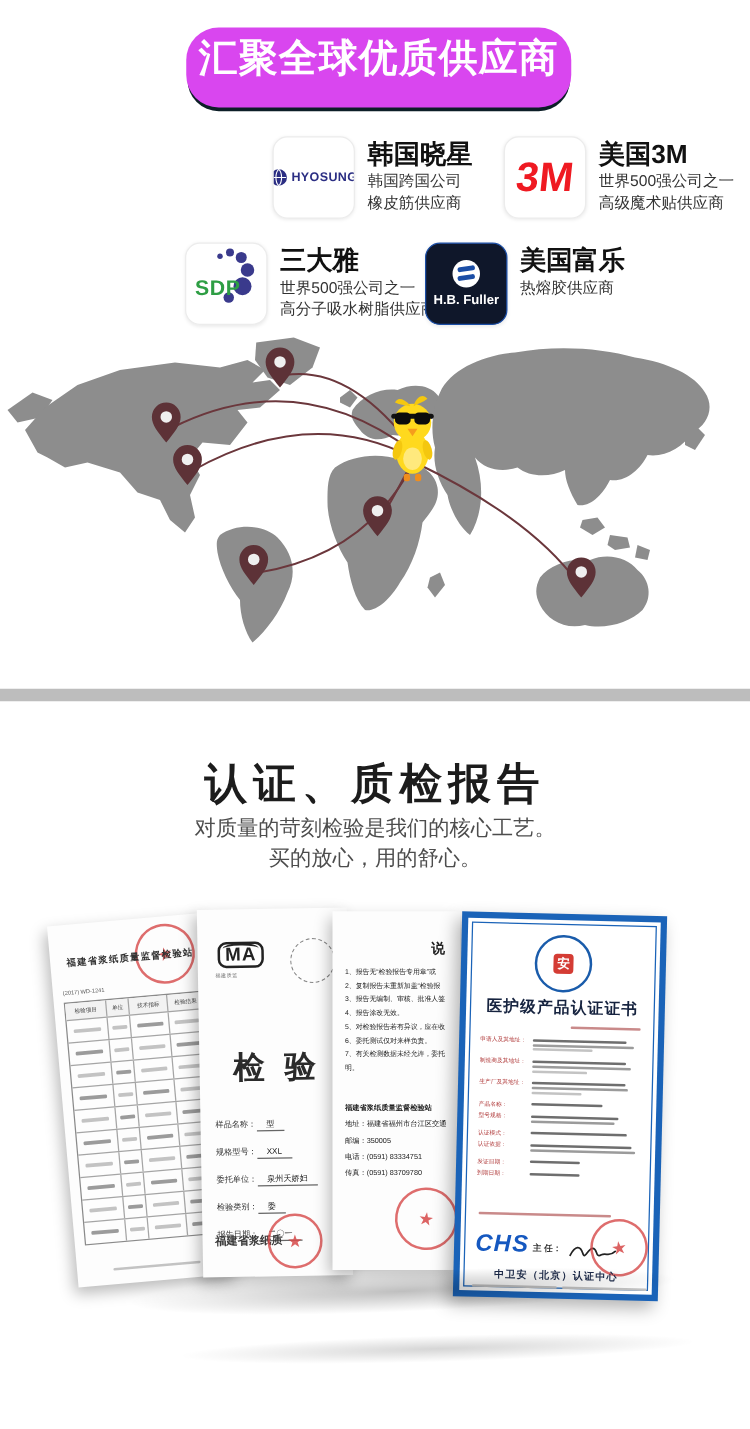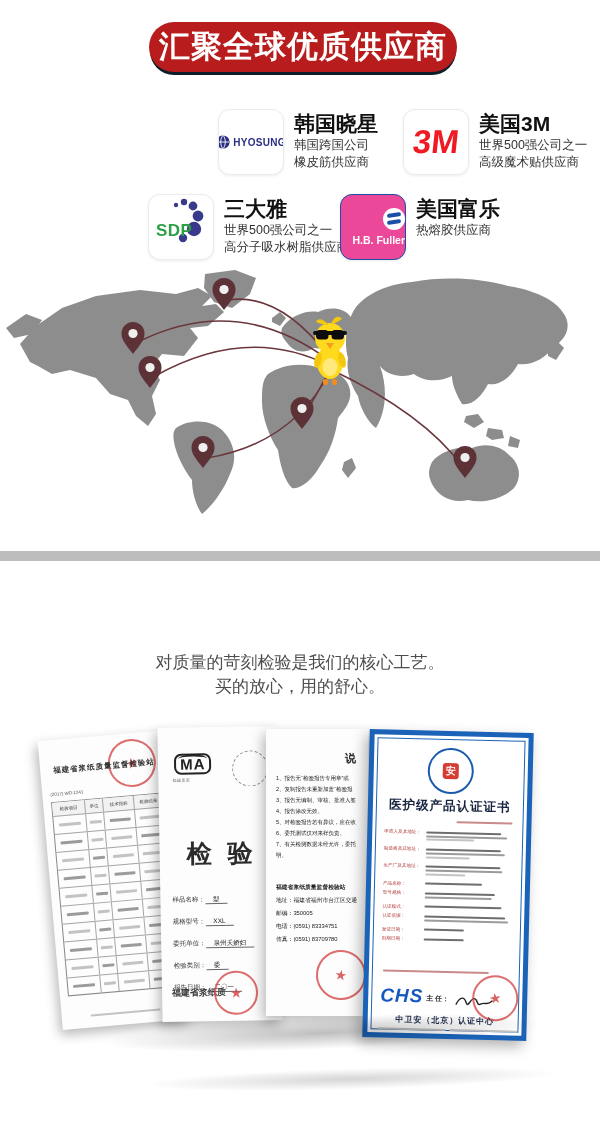--- a/index.html
+++ b/index.html
@@ -1,39 +1,39 @@
 <!DOCTYPE html>
 <html><head>
 <meta charset="utf-8">
 <style>
   html,body{margin:0;padding:0;background:#fff;}
   #page{position:relative;width:600px;height:1143px;background:#ffffff;overflow:hidden;
         font-family:"Liberation Sans","DejaVu Sans",sans-serif;}
 
   
-  .banner{position:absolute;left:149px;top:22px;width:308px;height:50px;background:#b91c1c;
+  .banner{position:absolute;left:149px;top:22px;width:308px;height:64px;background:#d946ef;
           border-radius:26px;box-shadow:0 4px 0 -1px #0c1e27;}
   .banner-title{color:#fff;font-size:31px;font-weight:bold;line-height:50px;text-align:center;
           letter-spacing:1px;white-space:nowrap;}
 
   
   .supplier{position:absolute;display:flex;align-items:flex-start;}
   .logo-card{width:64px;height:64px;border-radius:12px;background:#fff;border:1px solid #ececec;
           box-shadow:0 1px 3px rgba(0,0,0,.08);display:flex;flex-direction:column;align-items:center;
           justify-content:center;flex:0 0 auto;overflow:hidden;}
   .s-text{margin-left:10px;padding-top:2px;}
   .s-name{font-size:21px;font-weight:bold;color:#111;line-height:26px;}
   .s-desc{font-size:12.5px;color:#333;line-height:17px;}
   .logo-sub{font-size:6.5px;font-weight:bold;color:#555;line-height:7.5px;text-align:center;margin-top:3px;letter-spacing:.2px;}
   .hyosung-wrap{display:flex;align-items:center;gap:3px;}
   .hyosung-text{font-size:10px;font-weight:bold;color:#2b2e83;letter-spacing:.3px;}
   .threem-text{font-size:33px;font-weight:900;color:#ef1a22;transform:skewX(-6deg);line-height:64px;}
   .sdp-wrap{position:relative;width:64px;height:64px;}
   .sdp-text{position:absolute;left:7px;top:26px;font-size:17px;font-weight:900;color:#2e9e44;letter-spacing:.5px;}
-  .fuller-card{background:#ec4899;border:1px solid #1b4ea6;align-items:flex-end;}
+  .fuller-card{background:#0f172a;border:1px solid #1b4ea6;}
   .fuller-circle{width:22px;height:22px;border-radius:50%;background:#fff;position:relative;margin-bottom:4px;}
   .fuller-circle span{position:absolute;left:4px;width:14px;height:4px;background:#1b4ea6;border-radius:2px;}
   .fuller-circle span:nth-child(1){top:5px;transform:rotate(-8deg);}
   .fuller-circle span:nth-child(2){top:12px;transform:rotate(-8deg);}
   .fuller-text{color:#fff;font-size:10.5px;font-weight:bold;}
 
   
   .map-svg{position:absolute;left:0;top:266px;}
 
   
@@ -286,20 +286,21 @@
       <path d="M1 -60 C4 -68 9 -69 12 -65 C8 -62 4 -61 1 -59 Z" fill="#f4c70f"></path>
       <rect x="-17" y="-53" width="34" height="4" rx="2" fill="#111"></rect>
       <rect x="-14" y="-54" width="12.5" height="9.5" rx="3.5" fill="#0c0c0c"></rect>
       <rect x="1.5" y="-54" width="12.5" height="9.5" rx="3.5" fill="#0c0c0c"></rect>
       <path d="M-4 -41 L4 -41 L0 -35 Z" fill="#f59d1c"></path>
     </g>
   </svg>
 
   <div class="divider"></div>
 
+  <div class="cert-title">认证、质检报告</div>
   <div class="cert-sub s2">买的放心，用的舒心。</div>
   <div class="cert-sub s1">对质量的苛刻检验是我们的核心工艺。</div>
 
   <div class="sheet" id="cert1">
     <div class="stamp" style="width:44px;height:44px;right:12px;top:6px;transform:rotate(-12deg);">
         <span class="star">★</span>
       </div>
     <div class="c1-title">福建省浆纸质量监督检验站</div>
     <div class="c1-docno">(2017) WD-1241</div>
     <div class="c1-table">

